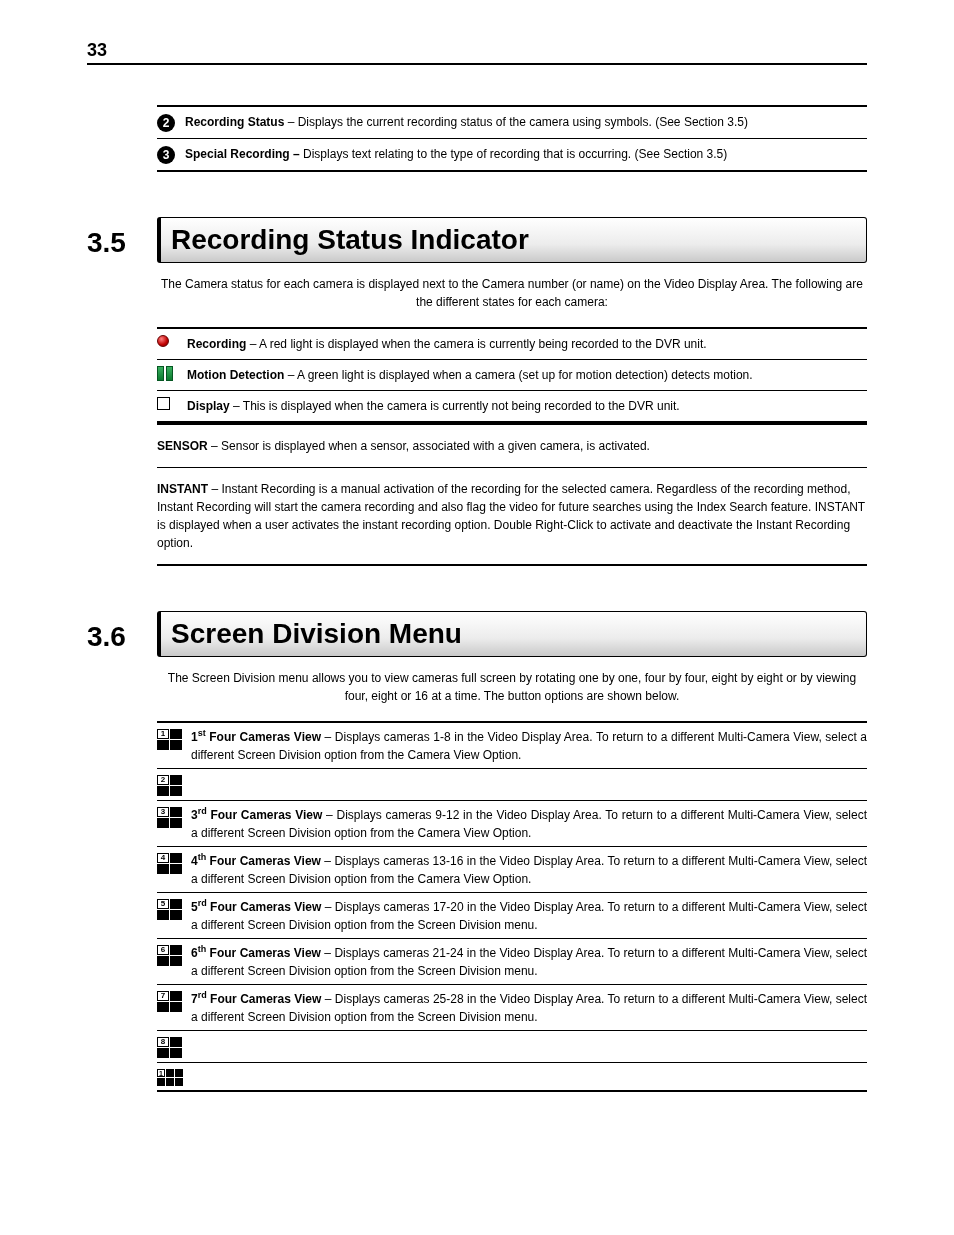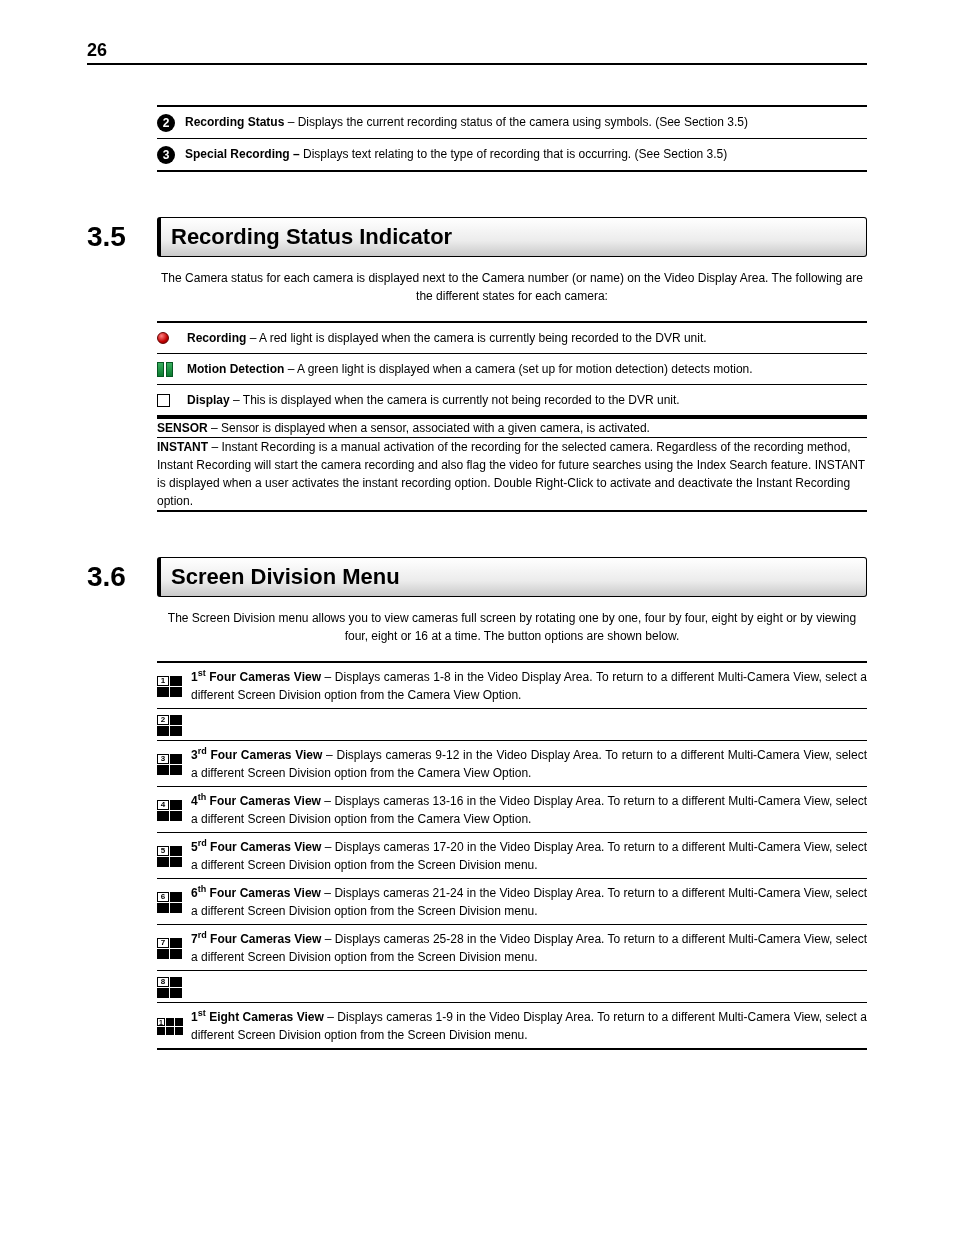--- a/index.html
+++ b/index.html
@@ -53,21 +53,21 @@
     margin-bottom:10px;
   }
   .secnum {
     width:70px;
     font-size:28px;
     font-weight:bold;
     padding-bottom:4px;
   }
   .sectitle {
     flex:1;
-    font-size:22px;
+    font-size:28px;
     font-weight:bold;
     background: linear-gradient(#fff,#ececec 60%,#c9c9c9);
     border:1px solid #000;
     border-left:4px solid #000;
     border-radius:3px;
     padding:6px 10px;
   }
   .para {
     margin:12px 0 16px 70px;
     line-height:1.5;
@@ -75,51 +75,51 @@
   }
   .status-table, .special-table, .views-table {
     margin-left:70px;
     border-top:2px solid #000;
     border-bottom:2px solid #000;
   }
   .status-row, .special-row, .view-row {
     display:flex;
     border-bottom:1px solid #000;
     padding:6px 0;
-    align-items:center;
+    align-items:flex-start;
   }
   .status-table .status-row:last-child,
   .special-table .special-row:last-child,
   .views-table .view-row:last-child { border-bottom:none; }
   .status-icon { width:30px; flex:0 0 30px; display:flex; justify-content:flex-start; align-items:center; }
   .status-text, .special-text, .view-text { flex:1; line-height:1.5; text-align:left; }
   .red-dot { width:10px; height:10px; border-radius:50%; background:radial-gradient(circle at 35% 30%, #ff8080, #c00000 60%, #700 100%); border:1px solid #600;}
   .green-bars { display:flex; gap:2px; }
   .green-bars span { width:5px; height:13px; background:linear-gradient(#3ab060,#0b7a2e); border:1px solid #055722;}
   .empty-sq { width:11px; height:11px; border:1.5px solid #000; background:#fff;}
-  .special-row { padding:0 0; }
+  .special-row { padding:12px 0; }
   .views-table .view-row { border-bottom:1.5px solid #000; padding:4px 0; }
   .view-icon { width:34px; flex:0 0 34px; display:flex; align-items:flex-start; justify-content:flex-start; padding-top:2px;}
   .grid4 { display:grid; grid-template-columns:repeat(2,12px); grid-template-rows:repeat(2,10px); gap:1px;}
   .grid4 div { background:#000; }
   .grid4 .num { background:#fff; border:1px solid #000; color:#000; font-size:8px; font-weight:bold; display:flex; align-items:center; justify-content:center; line-height:1;}
   .grid8 { display:grid; grid-template-columns:repeat(3,8px); grid-template-rows:repeat(2,8px); gap:1px;}
   .grid8 div { background:#000;}
   .grid8 .num { background:#fff; border:1px solid #000; color:#000; font-size:7px; font-weight:bold; display:flex; align-items:center; justify-content:center; line-height:1;}
   .view-text { text-align:justify; }
   .view-text .lead { font-weight:bold; }
   sup { font-size:9px; font-weight:bold;}
   .callout-group { border-top:2px solid #000;}
 </style>
 </head>
 <body>
 
 <div class="page">
 
-  <div class="page-num">26</div>
+  <div class="page-num">33</div>
 
   <div class="content-block">
     <div class="callout-group" id="callouts">
         <div class="callout">
           <div class="callout-icon">
             <div class="circ-num">2</div>
           </div>
   <div class="callout-text"><b>Recording Status</b> – Displays the current recording status of the camera using symbols. (See Section 3.5)</div>
         </div>
         <div class="callout" style="border-bottom: 2px solid rgb(0, 0, 0);">
@@ -268,17 +268,16 @@
         <div class="view-icon">
           <div class="grid8">
             <div class="num">1</div>
             <div></div>
             <div></div>
             <div></div>
             <div></div>
             <div></div>
           </div>
         </div>
-        <div class="view-text"><span class="lead">1<sup>st</sup> Eight Cameras View</span> – Displays cameras 1-9 in the Video Display Area. To return to a different Multi-Camera View, select a different Screen Division option from the Screen Division menu.</div>
       </div>
     </div>
 
 </div>
 
 </body></html>

